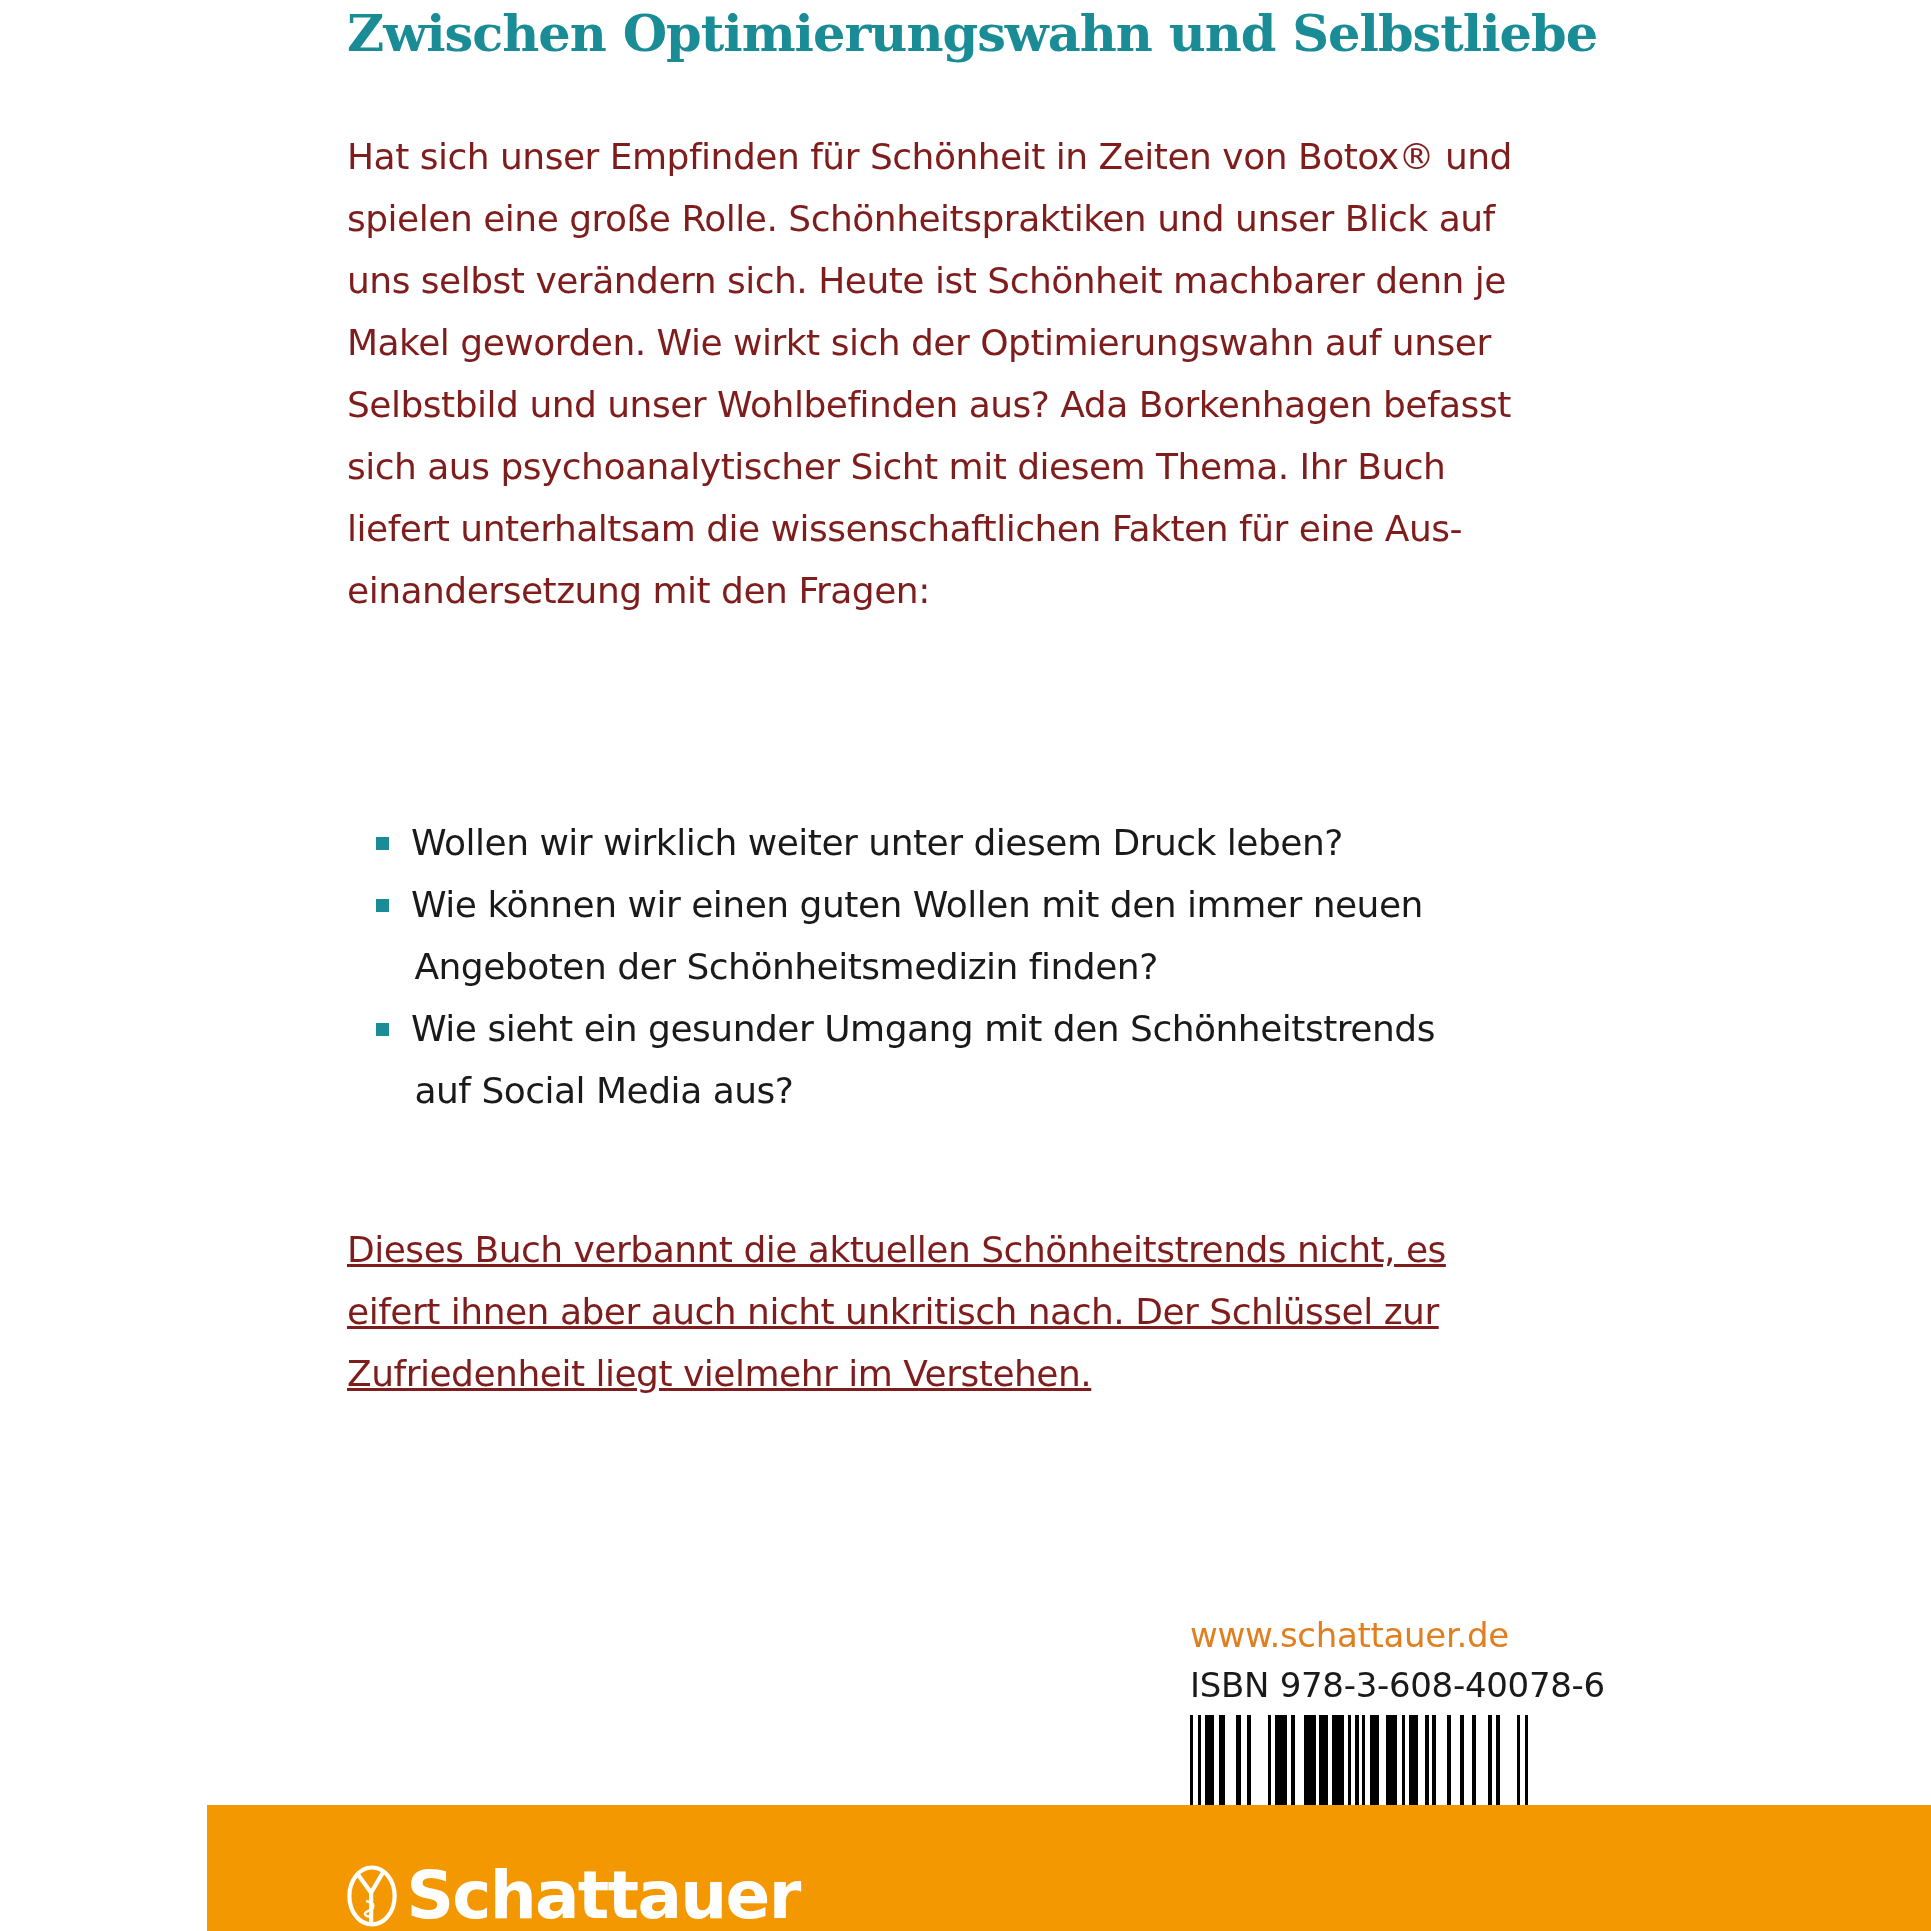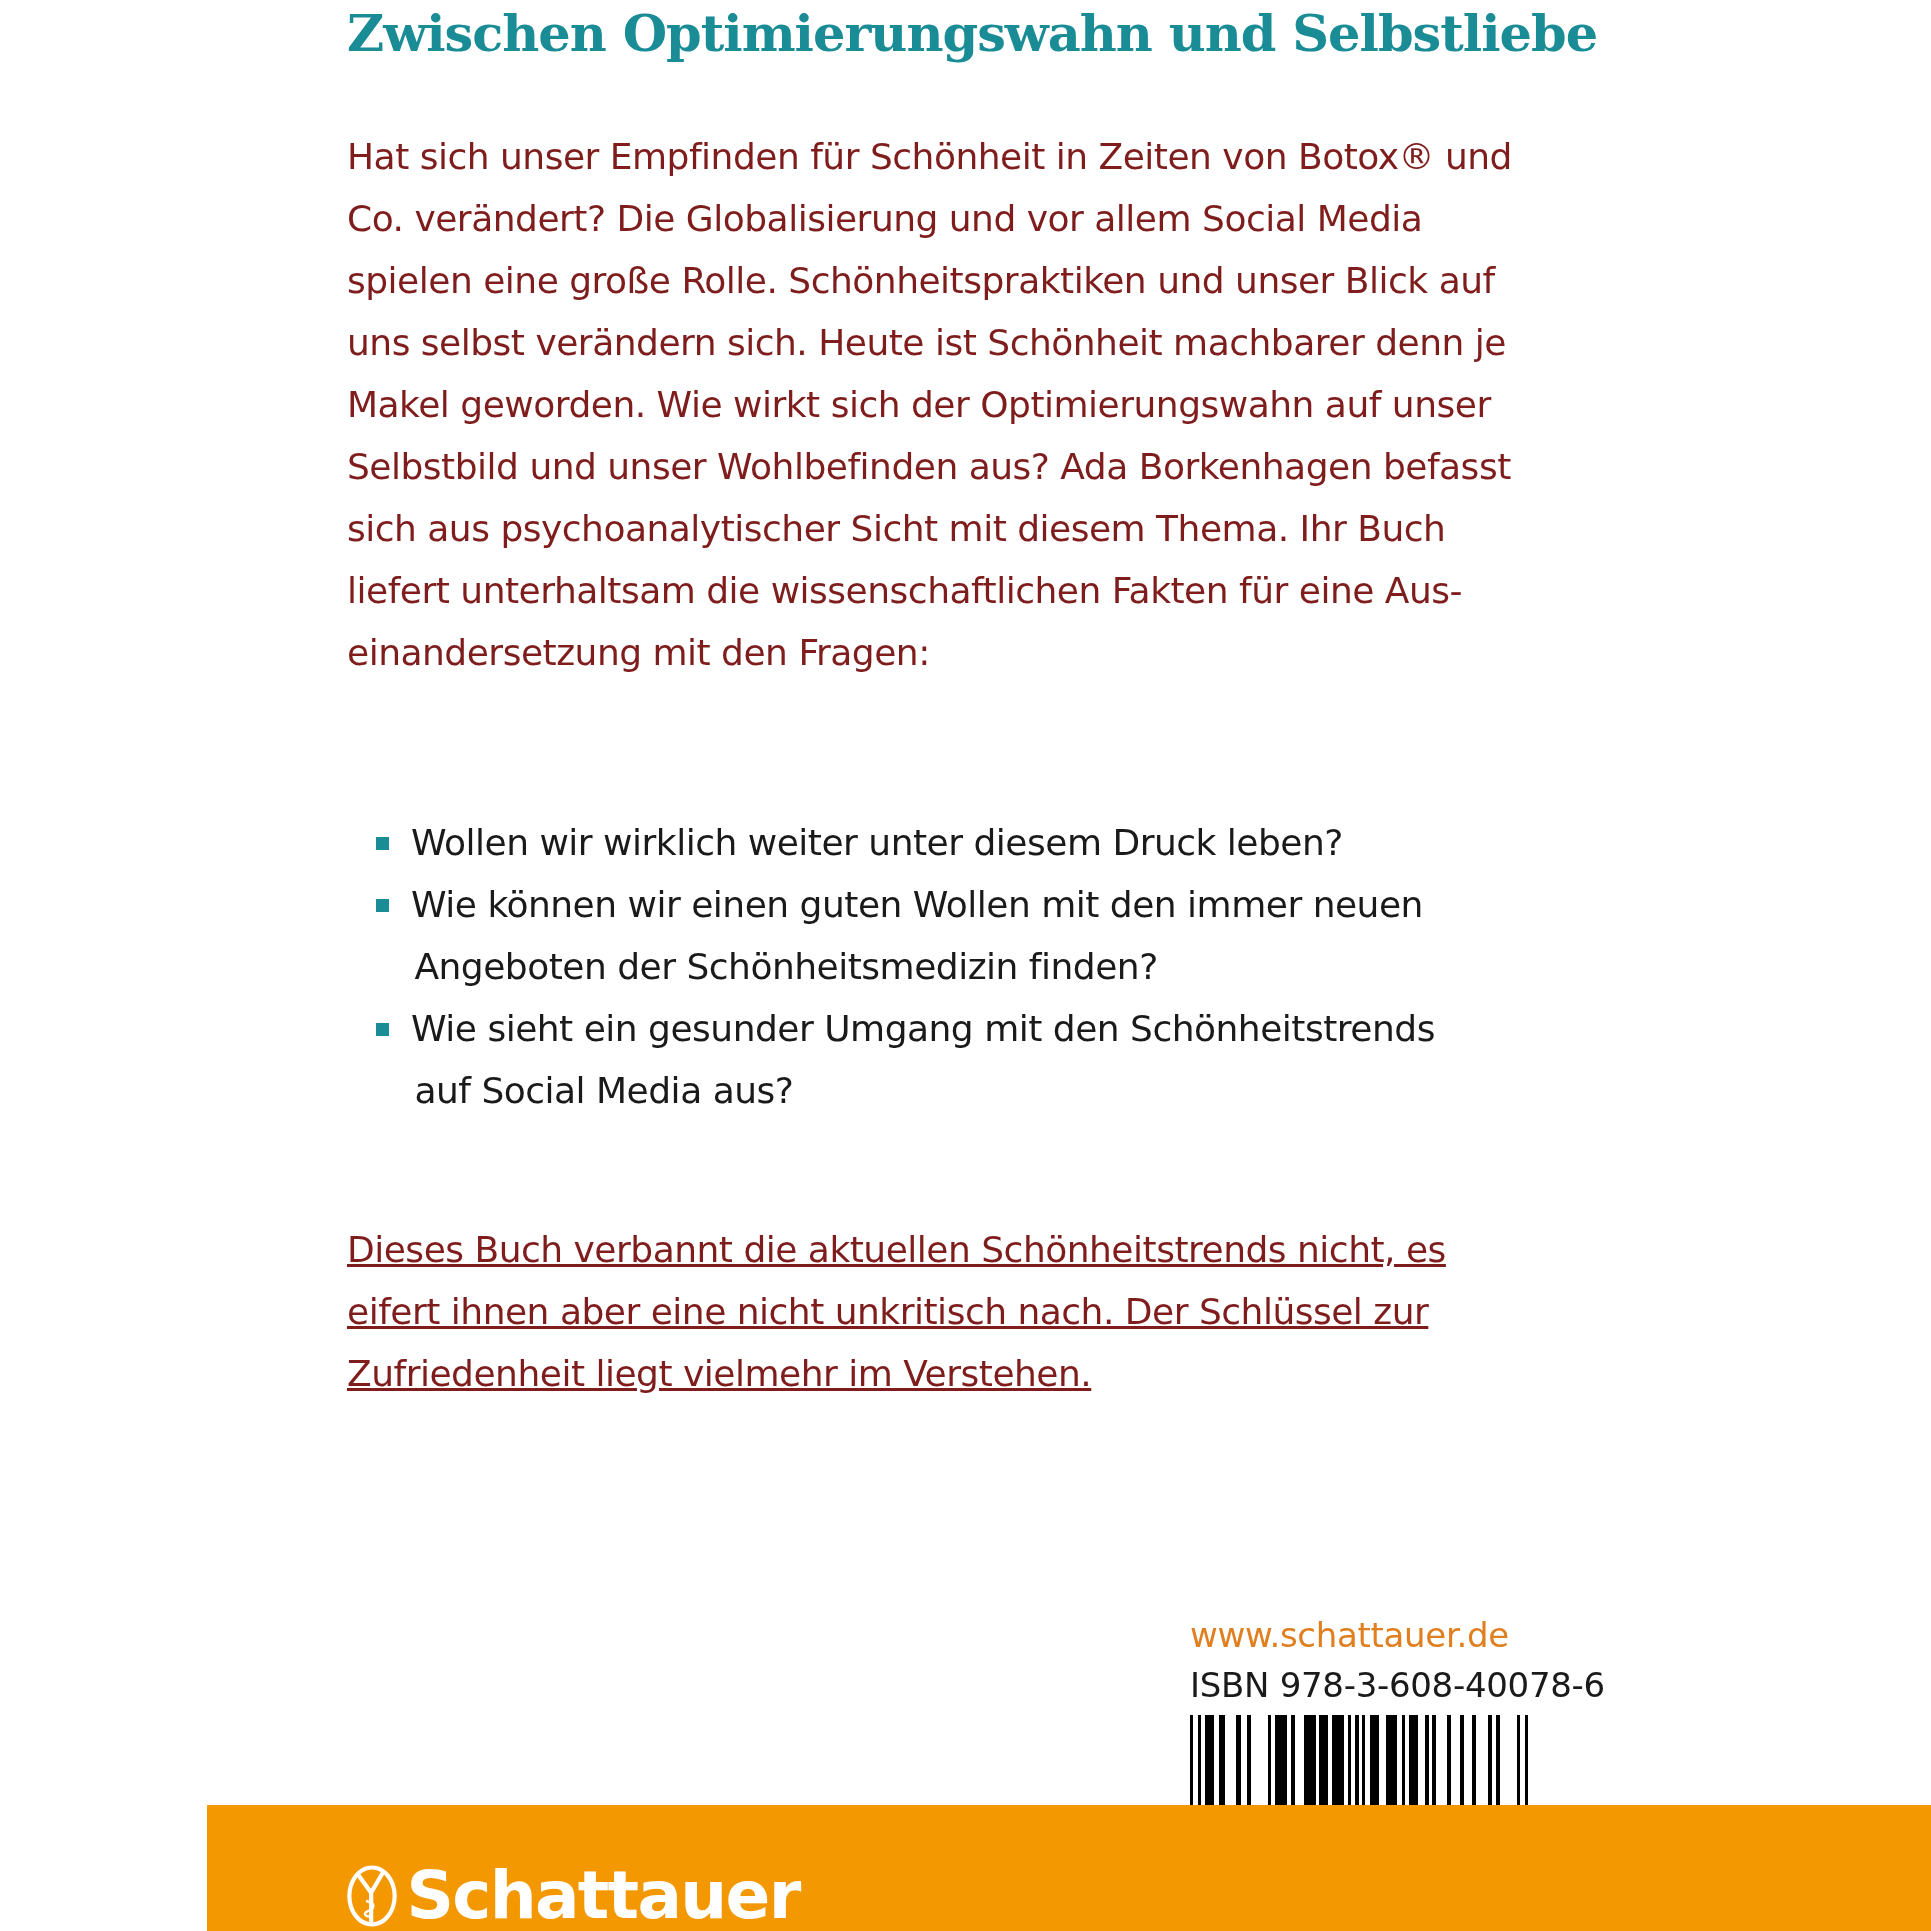--- a/index.html
+++ b/index.html
@@ -137,21 +137,20 @@
       color: #ffffff;
     }
   </style>
 </head>
 <body>
 
 <h1 class="title">Zwischen Optimierungswahn und Selbstliebe</h1>
 
 <div class="body-text" id="intro">
   <span class="line">Hat sich unser Empfinden für Schönheit in Zeiten von Botox® und</span>
-  <span class="line">Co. verändert? Die Globalisierung und vor allem Social Media</span>
   <span class="line">spielen eine große Rolle. Schönheitspraktiken und unser Blick auf</span>
   <span class="line">uns selbst verändern sich. Heute ist Schönheit machbarer denn je</span>
   <span class="line">Makel geworden. Wie wirkt sich der Optimierungswahn auf unser</span>
   <span class="line">Selbstbild und unser Wohlbefinden aus? Ada Borkenhagen befasst</span>
   <span class="line">sich aus psychoanalytischer Sicht mit diesem Thema. Ihr Buch</span>
   <span class="line">liefert unterhaltsam die wissenschaftlichen Fakten für eine Aus-</span>
   <span class="line">einandersetzung mit den Fragen:</span>
 </div>
 
 <ul id="questions">
@@ -166,21 +165,21 @@
   </li>
   <li>
     <span class="bullet"></span>
     <span class="line">Wie sieht ein gesunder Umgang mit den Schönheitstrends</span>
     <span class="line cont">auf Social Media aus?</span>
   </li>
 </ul>
 
 <div class="body-text" id="closing">
   <span class="line">Dieses Buch verbannt die aktuellen Schönheitstrends nicht, es</span>
-  <span class="line">eifert ihnen aber eine nicht unkritisch nach. Der Schlüssel zur</span>
+  <span class="line">eifert ihnen aber auch nicht unkritisch nach. Der Schlüssel zur</span>
   <span class="line">Zufriedenheit liegt vielmehr im Verstehen.</span>
 </div>
 
 <div class="url">www.schattauer.de</div>
 <div class="isbn">ISBN 978-3-608-40078-6</div>
 
 <div class="barcode">
   <span style="width:3.4px;background:#000"></span>
     <span style="width:4.2px"></span>
   <span style="width:3.4px;background:#000"></span>

